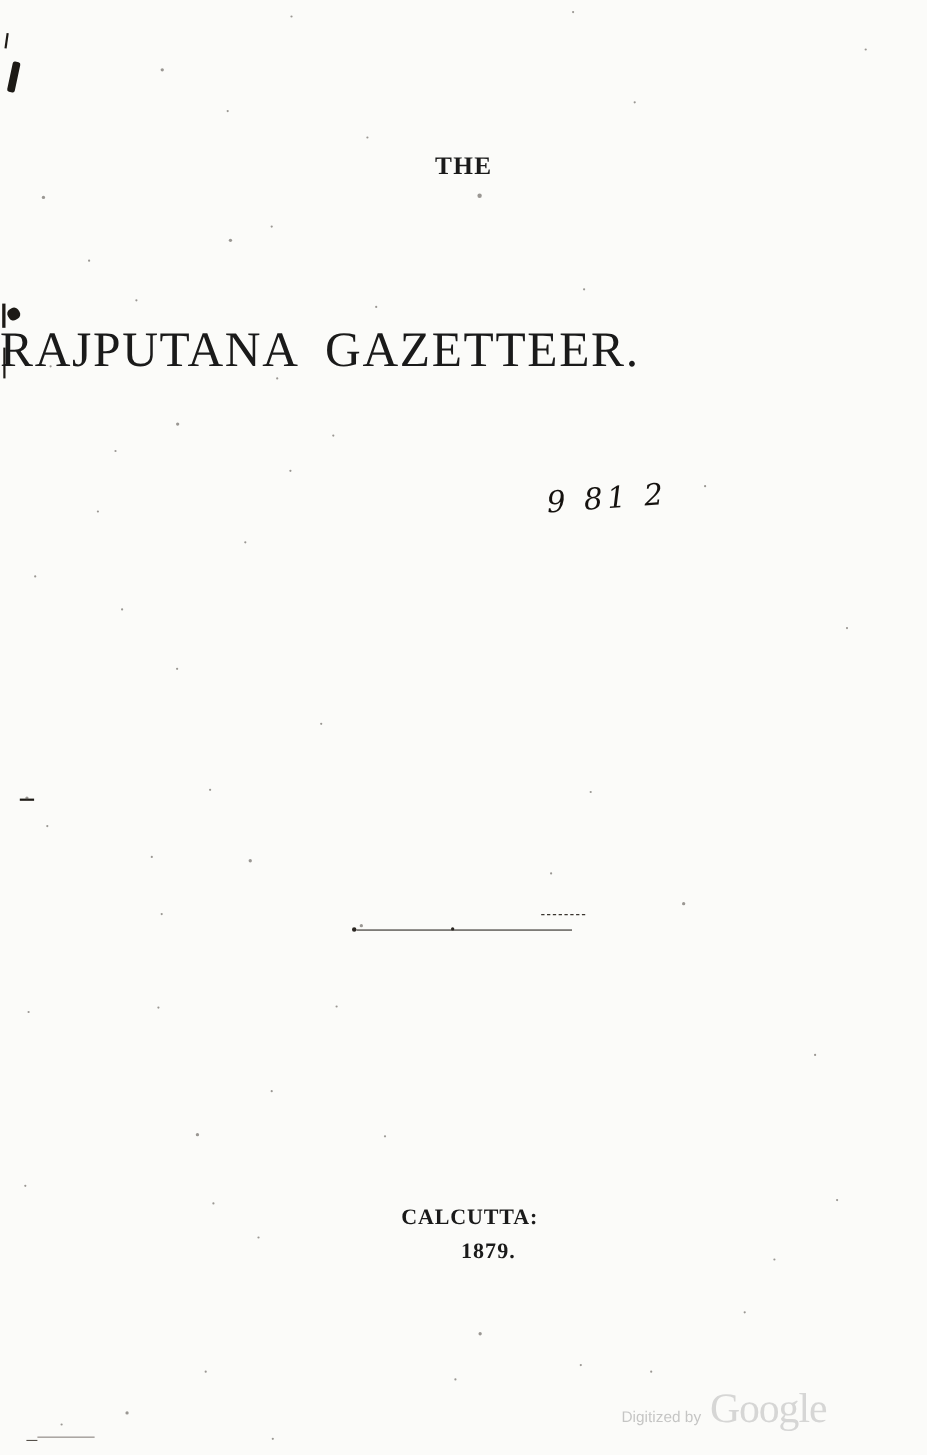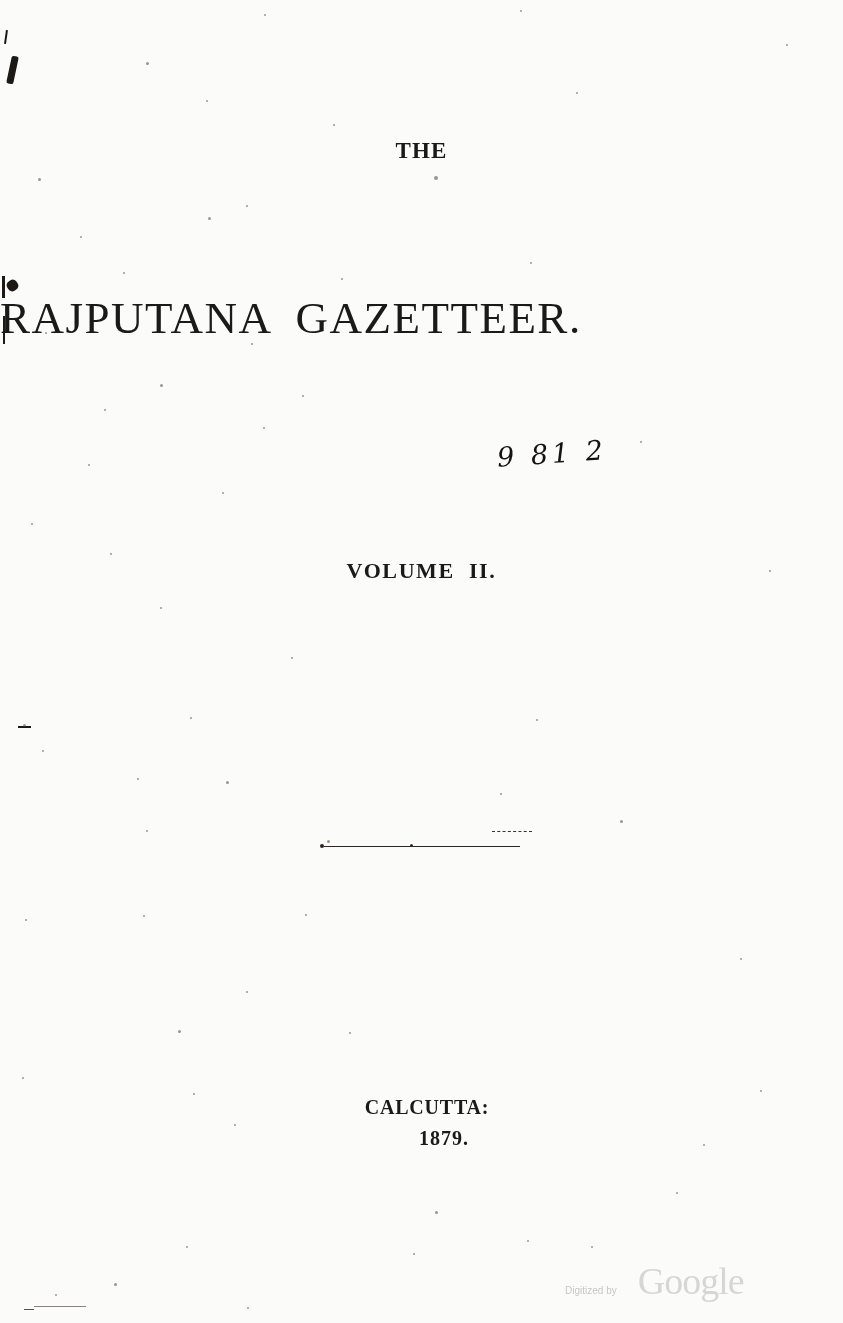--- a/index.html
+++ b/index.html
@@ -159,23 +159,23 @@
   .watermark {
     position: absolute;
     top: 1264px;
     left: 565px;
     display: flex;
     align-items: baseline;
     opacity: .55;
   }
   .watermark .digi {
     font-family: "Liberation Sans", sans-serif;
-    font-size: 10px;
+    font-size: 14px;
     color: #9a9a9a;
-    margin-right: 21px;
+    margin-right: 8px;
   }
   .watermark .goog {
     font-family: "Liberation Serif", serif;
     font-size: 38px;
     color: #b9b9b9;
     letter-spacing: -1px;
     line-height: .9;
   }
 
   
@@ -206,21 +206,20 @@
   <div class="edge-mark" style="left:7px;  top:280px; width:11px;height:11px; transform:rotate(-32deg); border-radius:40%;"></div>
   <div class="edge-mark" style="left:3px;  top:316px; width:2px; height:28px;"></div>
   <div class="edge-mark" style="left:18px; top:726px; width:13px;height:2px;"></div>
 
   <div class="line-the">THE</div>
 
   <div class="title-main">RAJPUTANA  GAZETTEER.</div>
 
   <div class="handwriting">9 81 2</div>
 
-  <div class="volume">VOLUME  II.</div>
 
   <div class="rule-wrap">
     <span class="rule"></span>
   </div>
   <div class="rule-dashes"></div>
 
   <div class="imprint">
     <div class="city">CALCUTTA:</div>
     <div class="year">1879.</div>
   </div>

